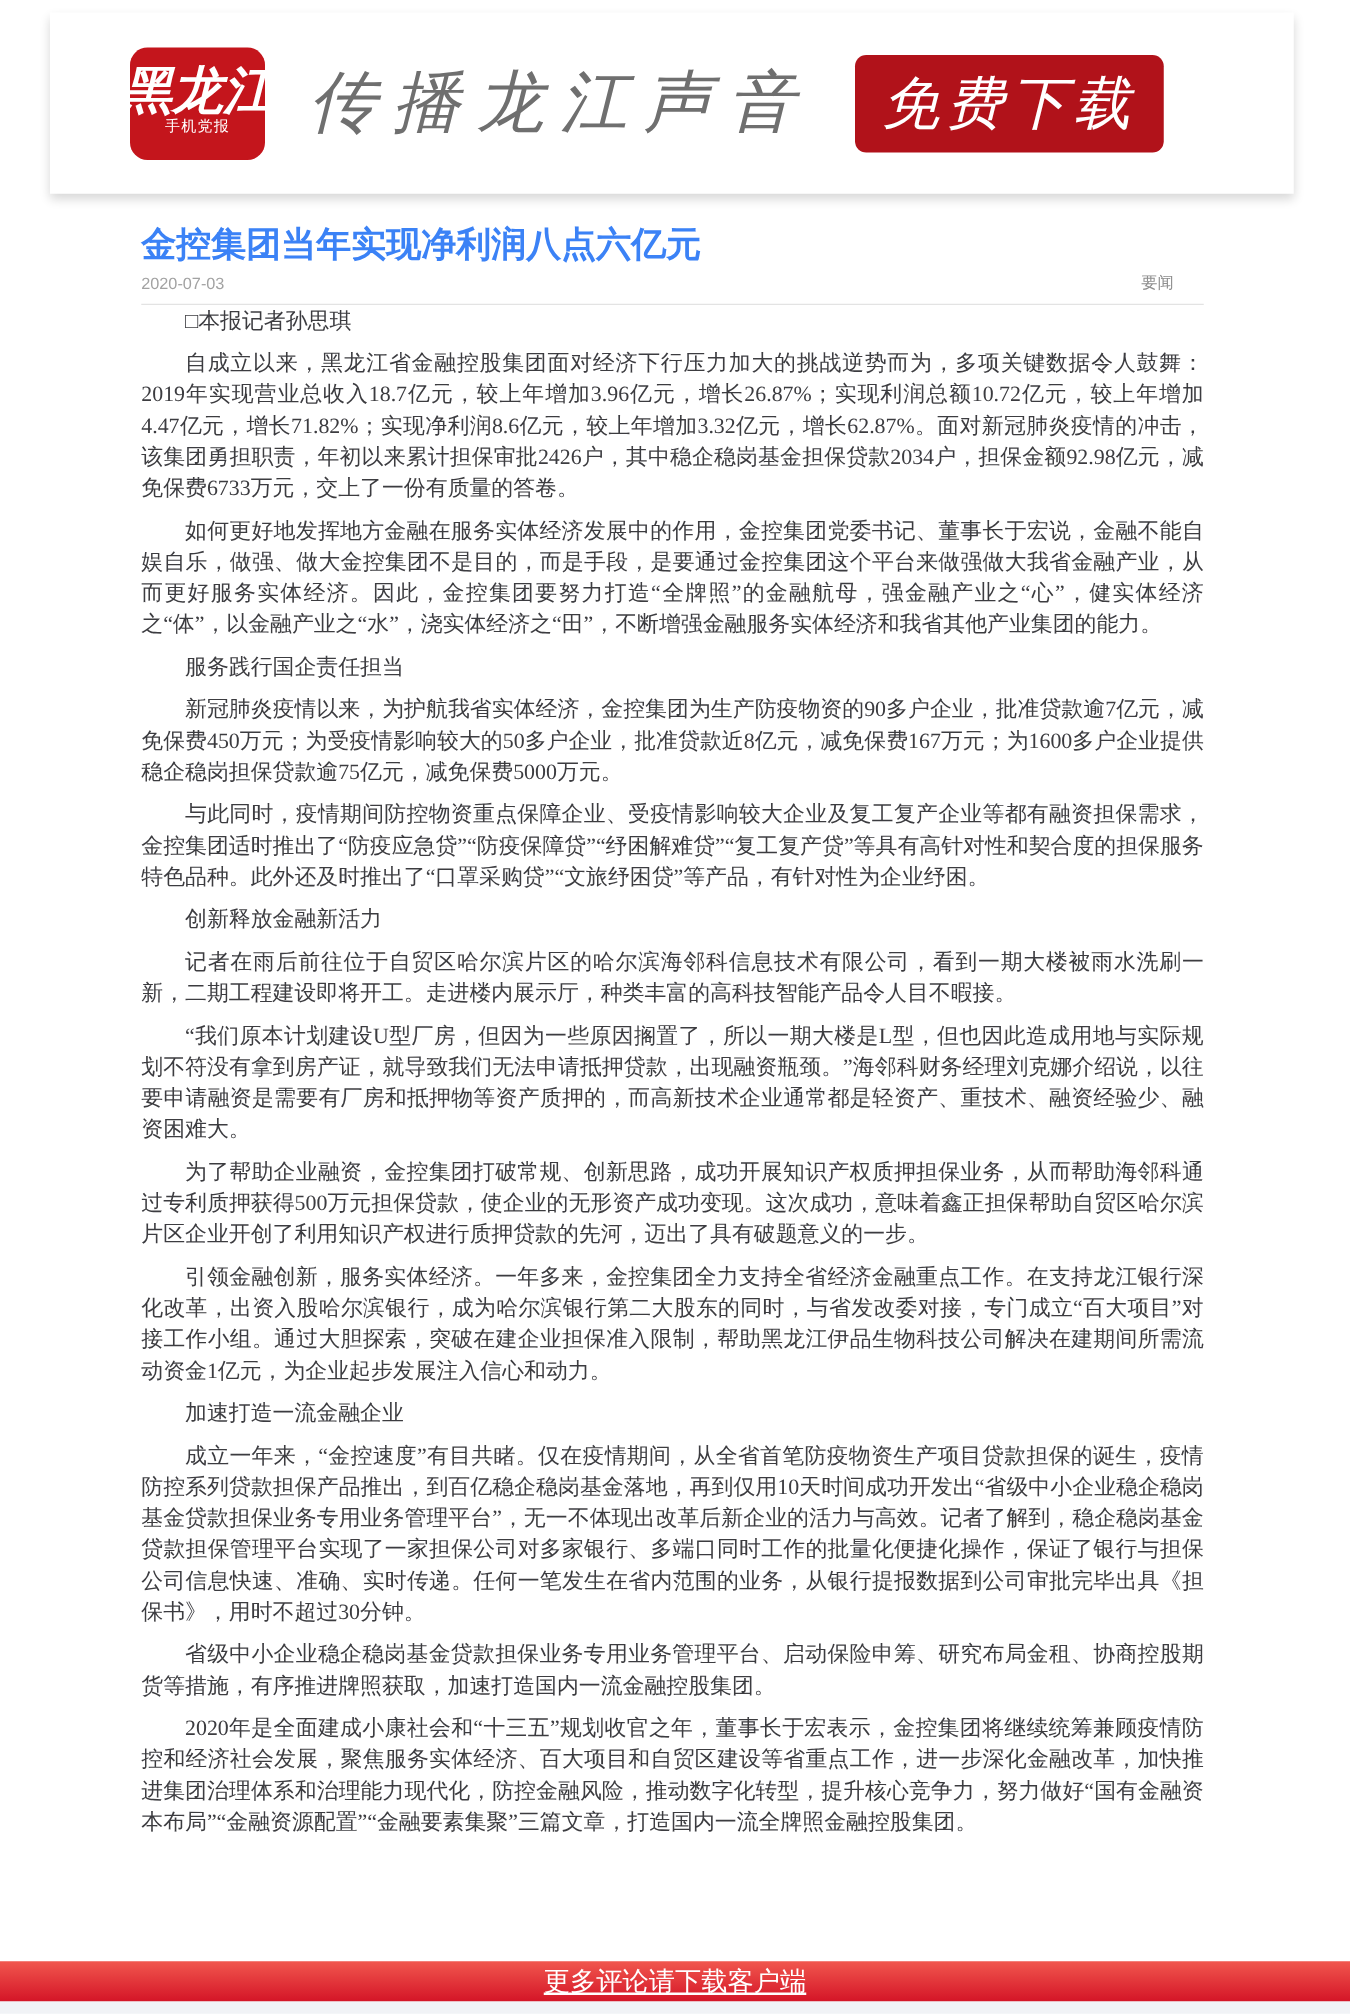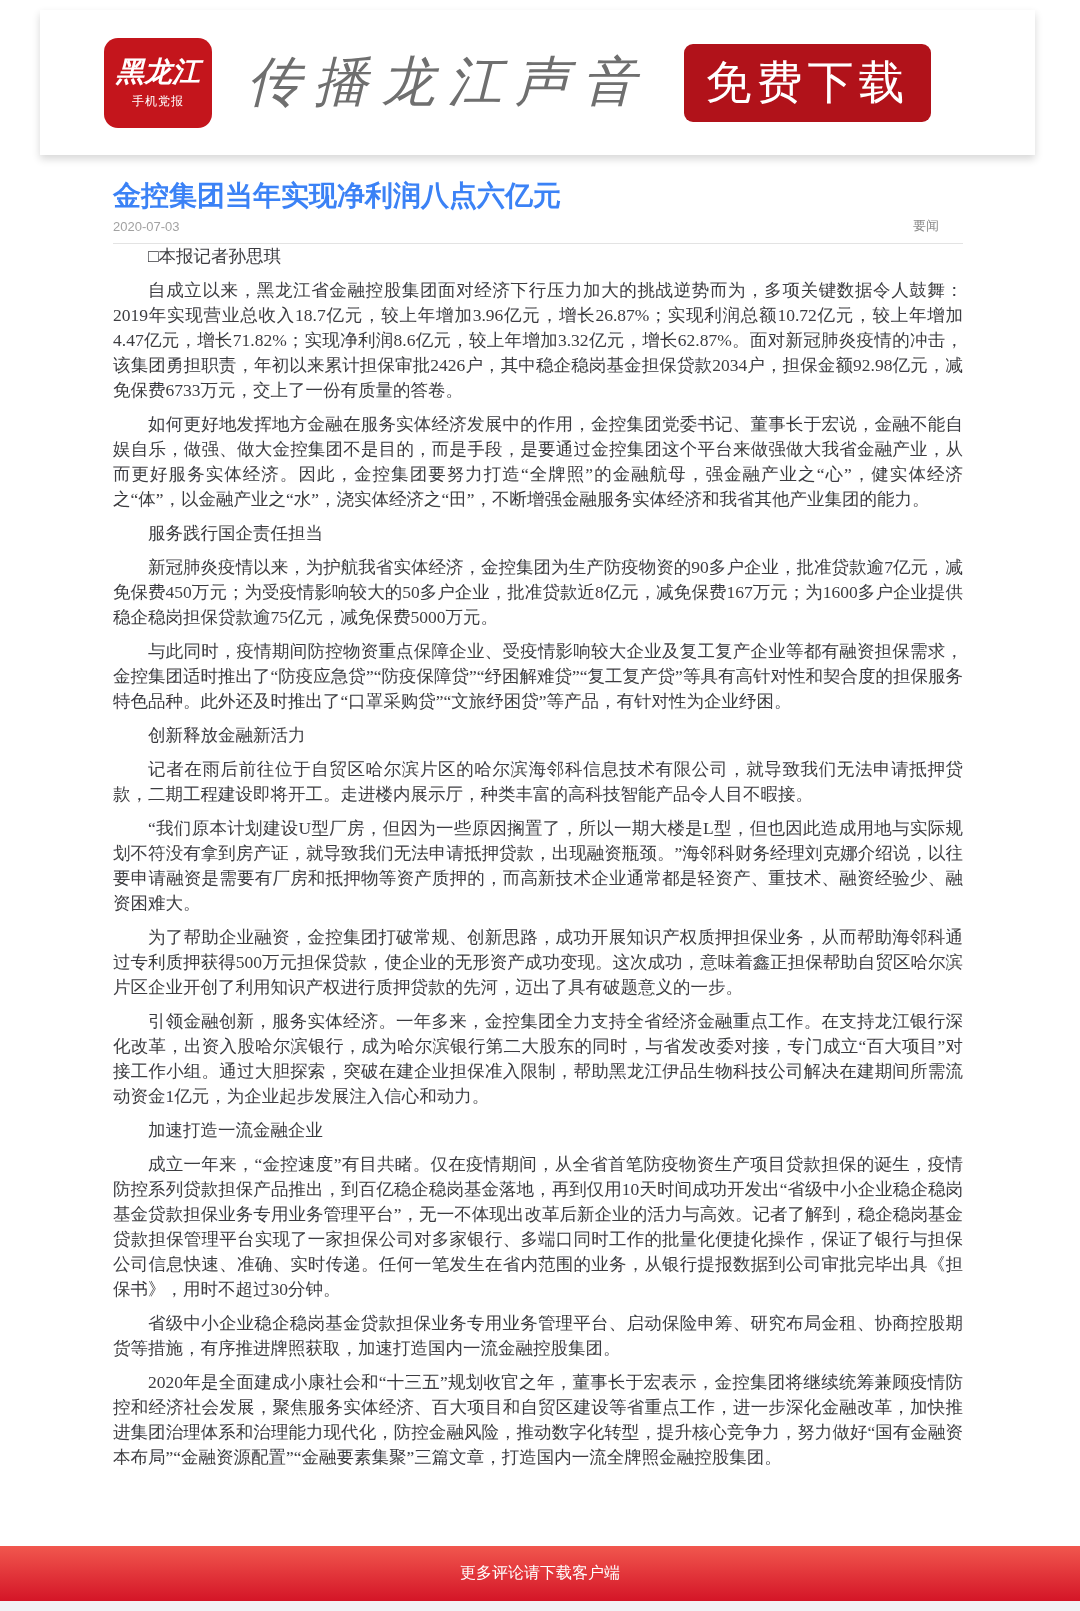--- a/index.html
+++ b/index.html
@@ -21,41 +21,41 @@
   .logo {
     margin-left:64px;
     width:108px; height:90px;
     border-radius:14px;
     display:flex; flex-direction:column; align-items:center; justify-content:center;
     color:#ffffff; cursor:pointer; flex:0 0 auto;
   }
   .logo-line1 {
     font-family:"Liberation Serif","DejaVu Serif",serif;
     font-style:italic; font-weight:bold;
-    font-size:28px; line-height:36px; white-space:nowrap;
+    font-size:41px; line-height:36px; white-space:nowrap;
   }
   .logo-line2 {
     font-size:12px; font-weight:normal; line-height:22px;
     letter-spacing:1px; white-space:nowrap;
   }
   .slogan {
     flex:1 1 auto; text-align:center;
     font-family:"Liberation Serif","DejaVu Serif",serif;
     font-style:italic;
     font-size:54px; color:#6f6f6f; letter-spacing:13px;
     white-space:nowrap; overflow:hidden;
   }
   .download-btn {
     flex:0 0 auto;
     margin-right:104px;
     width:247px; height:78px;
     border-radius:9px;
     color:#ffffff; font-size:46px; letter-spacing:5px;
     display:flex; align-items:center; justify-content:center;
-    cursor:pointer; white-space:nowrap;
+    cursor:pointer; white-space:nowrap;font-style:italic;
   }
 
   
   .content {
     position:absolute; left:113px; top:180px; width:850px;
   }
   .article-title {
     margin:0; font-size:28px; line-height:32px;
     font-weight:bold; color:#3b82f6;
     font-family:"Liberation Sans","DejaVu Sans",sans-serif;
@@ -81,24 +81,25 @@
     text-align:justify;
   }
 
   
   .bottom-strip {
     position:absolute; left:0; bottom:0; width:1080px; height:10px;
     background:#f1f3f6;
   }
   .footer-bar {
     position:absolute; left:0; bottom:10px;
-    width:1080px; height:55px;
+    width:1080px; height:32px;
     display:flex; align-items:center; justify-content:center;
-    color:#ffffff; font-size:16px; cursor:pointer;
+    color:#ffffff; font-size:21px; cursor:pointer;
     font-family:"Liberation Sans","DejaVu Sans",sans-serif;
+    text-decoration:underline;
   }
 </style>
 </head>
 <body>
 
 <div class="header-card">
   <div class="logo" style="background: rgb(196, 21, 28);">
     <div class="logo-line1">黑龙江</div>
     <div class="logo-line2">手机党报</div>
   </div>
@@ -114,21 +115,21 @@
   </div>
   <hr class="divider">
   <div class="article-body" id="article-body">
       <p>□本报记者孙思琪</p>
       <p>自成立以来，黑龙江省金融控股集团面对经济下行压力加大的挑战逆势而为，多项关键数据令人鼓舞：2019年实现营业总收入18.7亿元，较上年增加3.96亿元，增长26.87%；实现利润总额10.72亿元，较上年增加4.47亿元，增长71.82%；实现净利润8.6亿元，较上年增加3.32亿元，增长62.87%。面对新冠肺炎疫情的冲击，该集团勇担职责，年初以来累计担保审批2426户，其中稳企稳岗基金担保贷款2034户，担保金额92.98亿元，减免保费6733万元，交上了一份有质量的答卷。</p>
       <p>如何更好地发挥地方金融在服务实体经济发展中的作用，金控集团党委书记、董事长于宏说，金融不能自娱自乐，做强、做大金控集团不是目的，而是手段，是要通过金控集团这个平台来做强做大我省金融产业，从而更好服务实体经济。因此，金控集团要努力打造“全牌照”的金融航母，强金融产业之“心”，健实体经济之“体”，以金融产业之“水”，浇实体经济之“田”，不断增强金融服务实体经济和我省其他产业集团的能力。</p>
       <p>服务践行国企责任担当</p>
       <p>新冠肺炎疫情以来，为护航我省实体经济，金控集团为生产防疫物资的90多户企业，批准贷款逾7亿元，减免保费450万元；为受疫情影响较大的50多户企业，批准贷款近8亿元，减免保费167万元；为1600多户企业提供稳企稳岗担保贷款逾75亿元，减免保费5000万元。</p>
       <p>与此同时，疫情期间防控物资重点保障企业、受疫情影响较大企业及复工复产企业等都有融资担保需求，金控集团适时推出了“防疫应急贷”“防疫保障贷”“纾困解难贷”“复工复产贷”等具有高针对性和契合度的担保服务特色品种。此外还及时推出了“口罩采购贷”“文旅纾困贷”等产品，有针对性为企业纾困。</p>
       <p>创新释放金融新活力</p>
-      <p>记者在雨后前往位于自贸区哈尔滨片区的哈尔滨海邻科信息技术有限公司，就导致我们无法申请抵押贷款，二期工程建设即将开工。走进楼内展示厅，种类丰富的高科技智能产品令人目不暇接。</p>
+      <p>记者在雨后前往位于自贸区哈尔滨片区的哈尔滨海邻科信息技术有限公司，看到一期大楼被雨水洗刷一新，二期工程建设即将开工。走进楼内展示厅，种类丰富的高科技智能产品令人目不暇接。</p>
       <p>“我们原本计划建设U型厂房，但因为一些原因搁置了，所以一期大楼是L型，但也因此造成用地与实际规划不符没有拿到房产证，就导致我们无法申请抵押贷款，出现融资瓶颈。”海邻科财务经理刘克娜介绍说，以往要申请融资是需要有厂房和抵押物等资产质押的，而高新技术企业通常都是轻资产、重技术、融资经验少、融资困难大。</p>
       <p>为了帮助企业融资，金控集团打破常规、创新思路，成功开展知识产权质押担保业务，从而帮助海邻科通过专利质押获得500万元担保贷款，使企业的无形资产成功变现。这次成功，意味着鑫正担保帮助自贸区哈尔滨片区企业开创了利用知识产权进行质押贷款的先河，迈出了具有破题意义的一步。</p>
       <p>引领金融创新，服务实体经济。一年多来，金控集团全力支持全省经济金融重点工作。在支持龙江银行深化改革，出资入股哈尔滨银行，成为哈尔滨银行第二大股东的同时，与省发改委对接，专门成立“百大项目”对接工作小组。通过大胆探索，突破在建企业担保准入限制，帮助黑龙江伊品生物科技公司解决在建期间所需流动资金1亿元，为企业起步发展注入信心和动力。</p>
       <p>加速打造一流金融企业</p>
       <p>成立一年来，“金控速度”有目共睹。仅在疫情期间，从全省首笔防疫物资生产项目贷款担保的诞生，疫情防控系列贷款担保产品推出，到百亿稳企稳岗基金落地，再到仅用10天时间成功开发出“省级中小企业稳企稳岗基金贷款担保业务专用业务管理平台”，无一不体现出改革后新企业的活力与高效。记者了解到，稳企稳岗基金贷款担保管理平台实现了一家担保公司对多家银行、多端口同时工作的批量化便捷化操作，保证了银行与担保公司信息快速、准确、实时传递。任何一笔发生在省内范围的业务，从银行提报数据到公司审批完毕出具《担保书》，用时不超过30分钟。</p>
       <p>省级中小企业稳企稳岗基金贷款担保业务专用业务管理平台、启动保险申筹、研究布局金租、协商控股期货等措施，有序推进牌照获取，加速打造国内一流金融控股集团。</p>
       <p>2020年是全面建成小康社会和“十三五”规划收官之年，董事长于宏表示，金控集团将继续统筹兼顾疫情防控和经济社会发展，聚焦服务实体经济、百大项目和自贸区建设等省重点工作，进一步深化金融改革，加快推进集团治理体系和治理能力现代化，防控金融风险，推动数字化转型，提升核心竞争力，努力做好“国有金融资本布局”“金融资源配置”“金融要素集聚”三篇文章，打造国内一流全牌照金融控股集团。</p>
     </div>
 </div>
 

